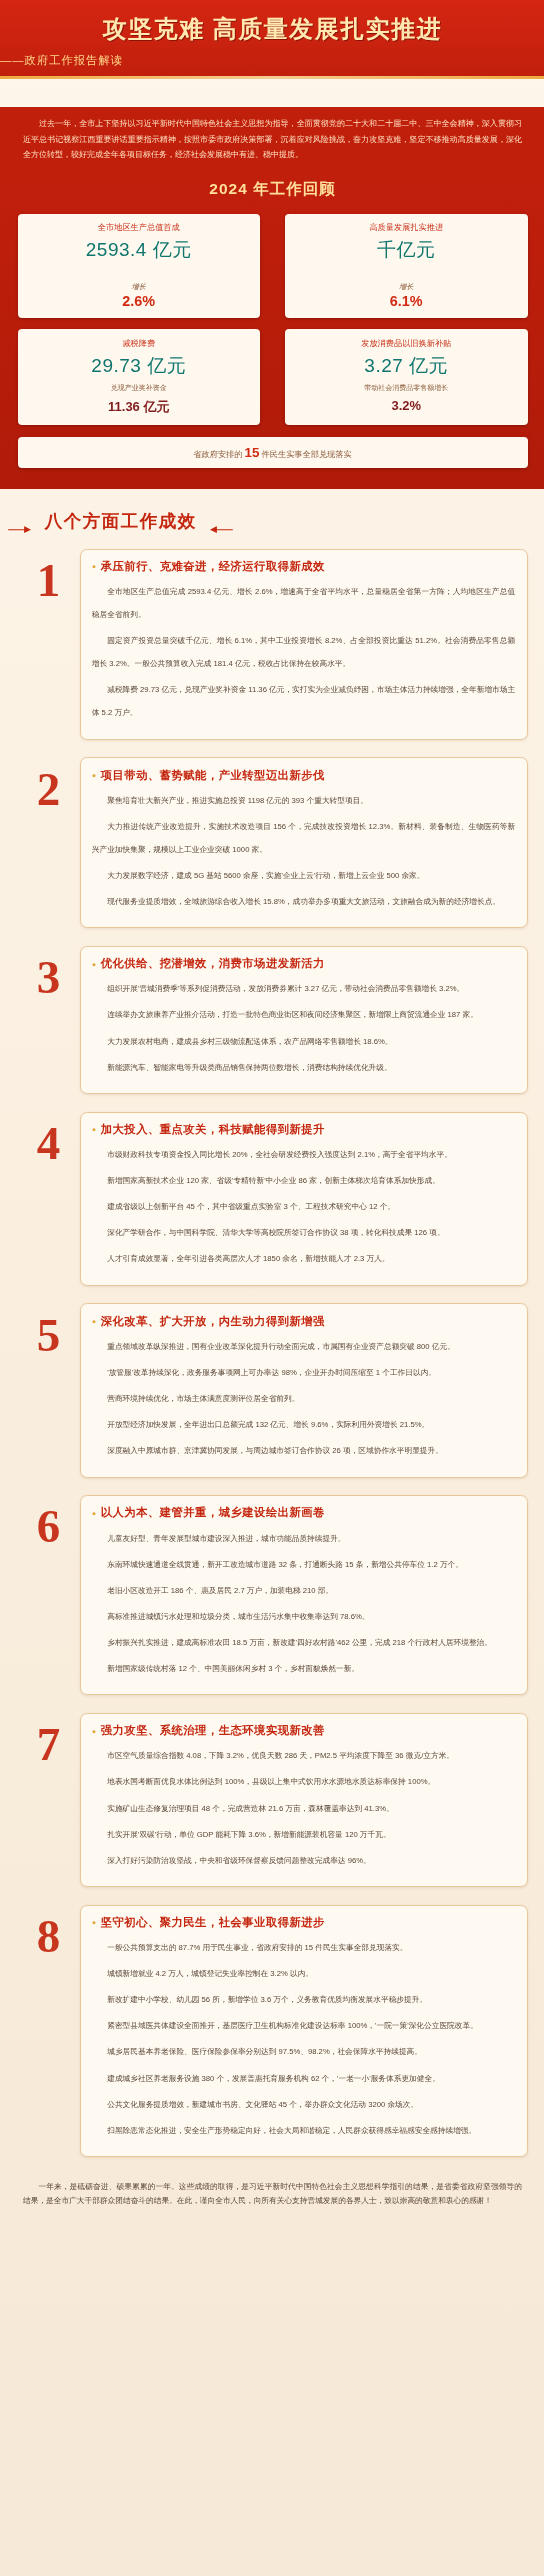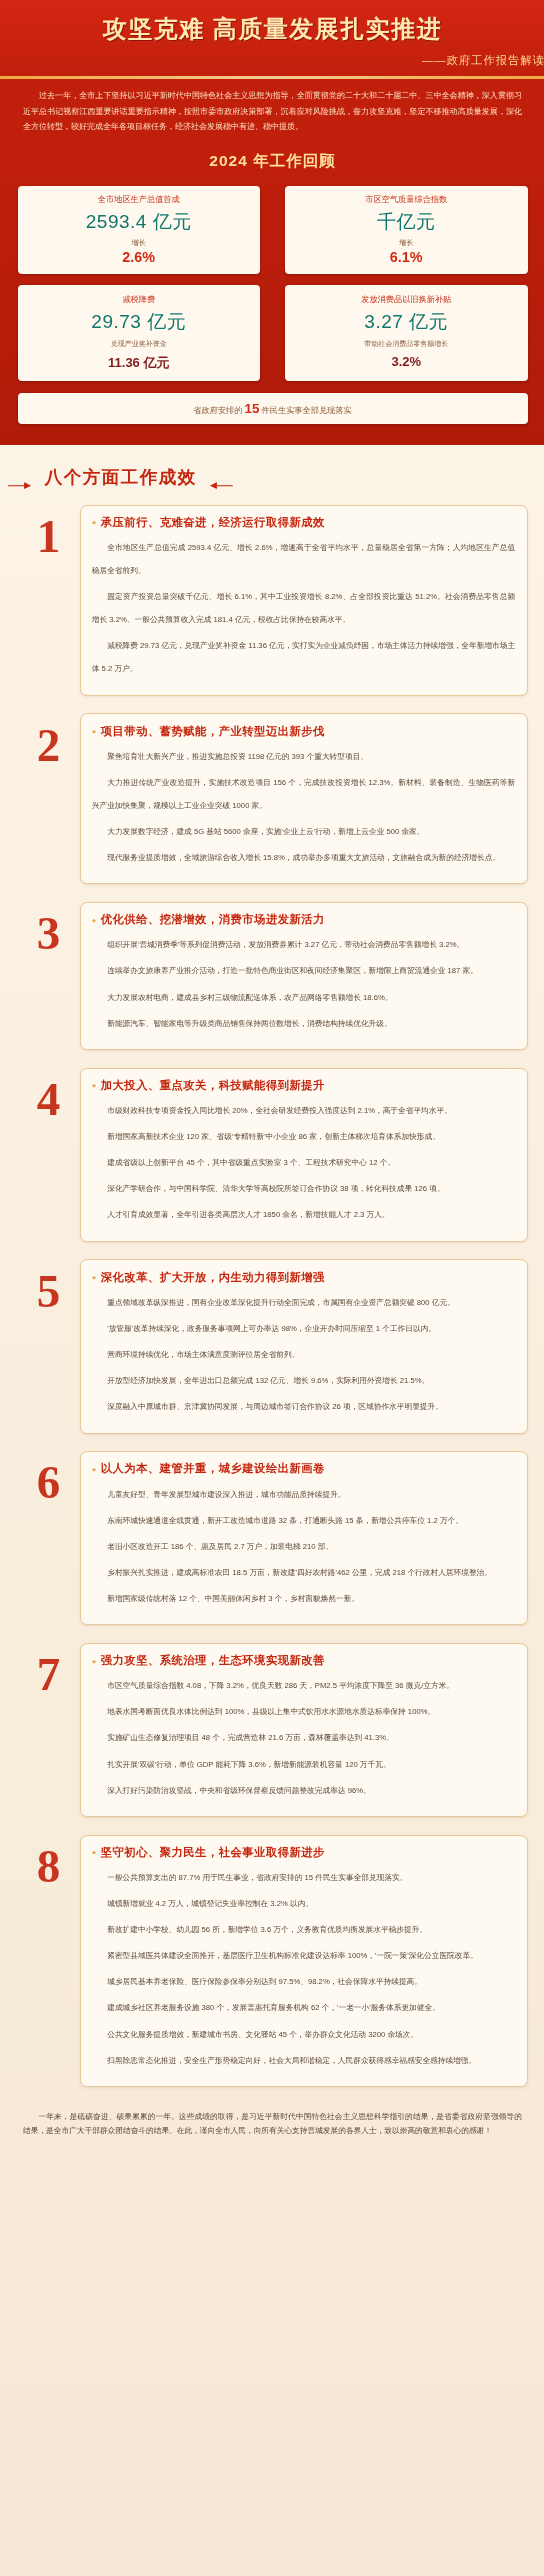--- a/index.html
+++ b/index.html
@@ -31,33 +31,33 @@
     color: #ffe9b0;
     font-size: 24px;
     font-weight: bold;
     text-align: center;
     letter-spacing: 1.5px;
     text-shadow: 1px 1px 0 #8c1407;
   }
   .h-sub {
     color: #ffd98a;
     font-size: 11.3px;
-    text-align: right;
+    text-align: left;
     margin-top: 7.2px;
     letter-spacing: 1px;
-    padding-left: 37px;
   }
   .intro {
     background: #c01f0c;
     color: #ffe3c0;
     font-size: 8px;
     line-height: 15.5px;
     padding: 9.3px 23px 13.4px 23px;
     text-indent: 2em;
     text-align: justify;
+    margin-top: 28px;
   }
   
   .review {
     background: linear-gradient(180deg,#c01f0c 0%, #b01b09 100%);
     padding: 0 17.5px 20.6px 17.5px;
   }
   .review-title {
     text-align: center;
     color: #ffdf9a;
     font-size: 15.5px;
@@ -85,21 +85,22 @@
   }
   .card .big {
     color: #0f766e;
     font-size: 19px;
     font-weight: normal;
     letter-spacing: 0.5px;
   }
   .card .sub {
     color: #8a5a3a;
     font-size: 7.2px;
-    margin-top: 3px;
+    margin-top: 19px;
+    font-style: italic;
   }
   .card .pct {
     color: #d22a12;
     font-size: 14.4px;
     font-weight: bold;
     margin-top: 1px;
   }
   .card .big2 {
     color: #7f1d1d;
     font-size: 13px;
@@ -213,21 +214,21 @@
     <div class="review-title">2024 年工作回顾</div>
 
     <div class="card-row">
       <div class="card">
         <div class="label">全市地区生产总值首成</div>
         <div class="big">2593.4 亿元</div>
         <div class="sub">增长</div>
         <div class="pct">2.6%</div>
       </div>
       <div class="card">
-        <div class="label">市区空气质量综合指数</div>
+        <div class="label">高质量发展扎实推进</div>
         <div class="big">千亿元</div>
         <div class="sub">增长</div>
         <div class="pct">6.1%</div>
       </div>
     </div>
 
     <div class="card-row">
       <div class="card">
         <div class="label">减税降费</div>
         <div class="big">29.73 亿元</div>
@@ -319,20 +320,21 @@
       </div>
     </div>
 
     <div class="item">
       <div class="numbox">6</div>
       <div class="bubble">
         <h3>以人为本、建管并重，城乡建设绘出新画卷</h3>
         <p>儿童友好型、青年发展型城市建设深入推进，城市功能品质持续提升。</p>
         <p>东南环城快速通道全线贯通，新开工改造城市道路 32 条，打通断头路 15 条，新增公共停车位 1.2 万个。</p>
         <p>老旧小区改造开工 186 个、惠及居民 2.7 万户，加装电梯 210 部。</p>
+        <p>高标准推进城镇污水处理和垃圾分类，城市生活污水集中收集率达到 78.6%。</p>
         <p>乡村振兴扎实推进，建成高标准农田 18.5 万亩，新改建'四好农村路'462 公里，完成 218 个行政村人居环境整治。</p>
         <p>新增国家级传统村落 12 个、中国美丽休闲乡村 3 个，乡村面貌焕然一新。</p>
       </div>
     </div>
 
     <div class="item">
       <div class="numbox">7</div>
       <div class="bubble">
         <h3>强力攻坚、系统治理，生态环境实现新改善</h3>
         <p>市区空气质量综合指数 4.08，下降 3.2%，优良天数 286 天，PM2.5 平均浓度下降至 36 微克/立方米。</p>

